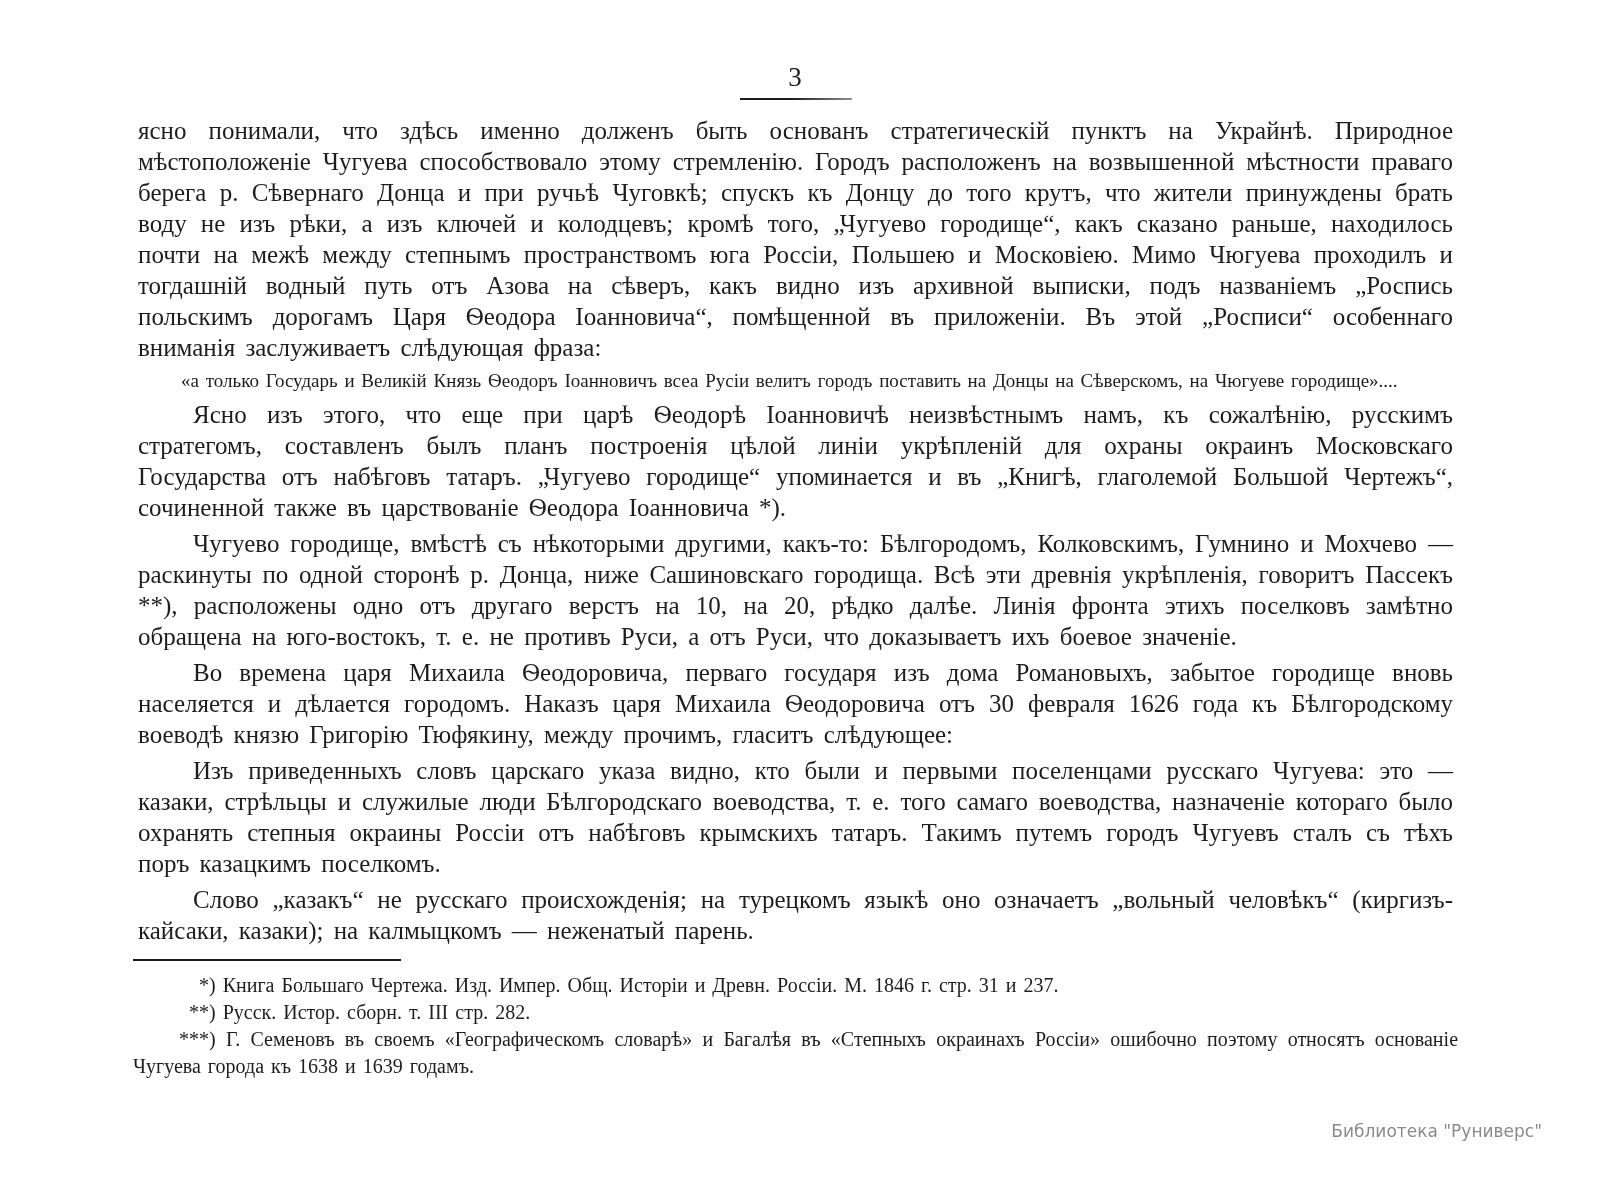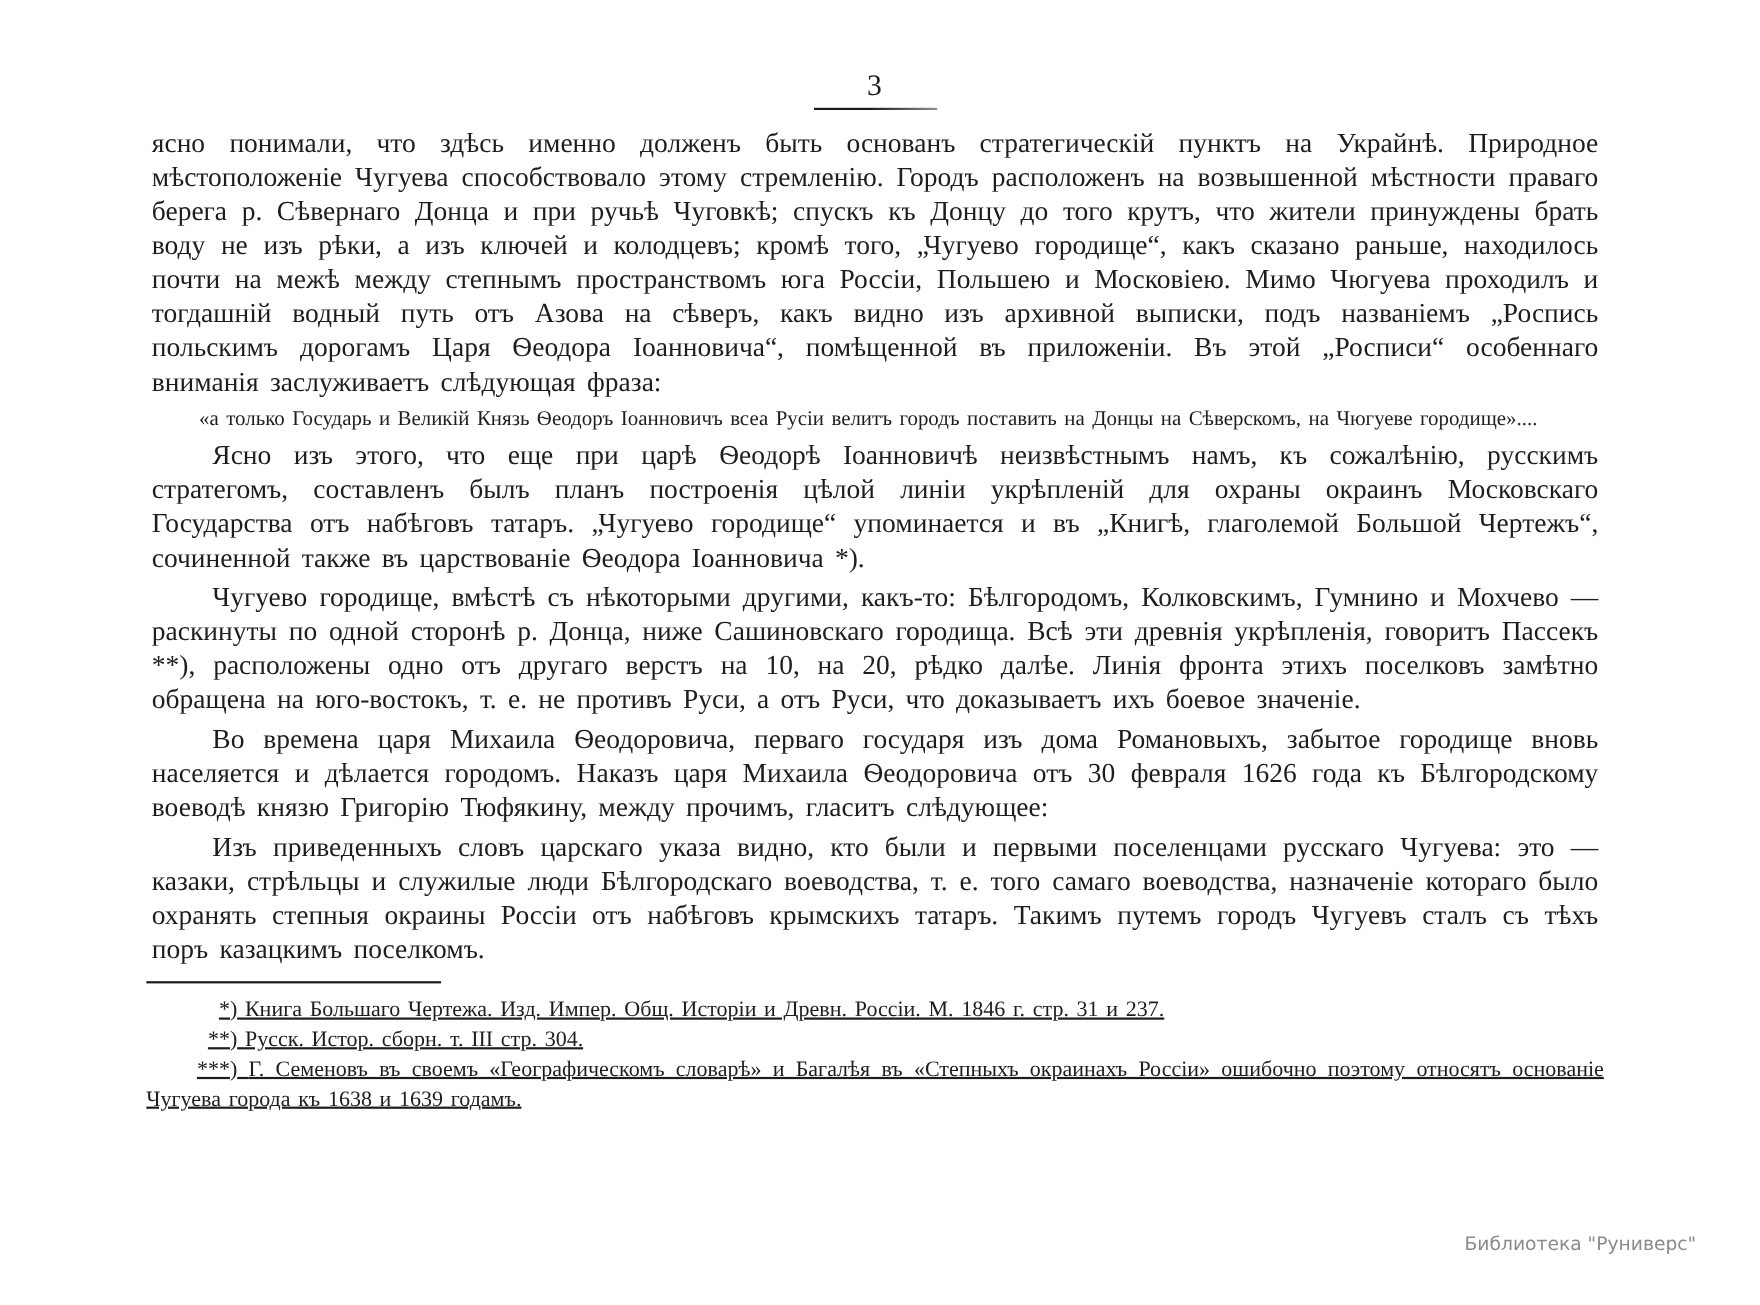--- a/index.html
+++ b/index.html
@@ -62,21 +62,20 @@
     height: 2px;
     background: #1b1b1b;
     margin: 13px 0 11px 0;
   }
   p.footnote {
     margin: 0;
     font-size: 20px;
     line-height: 27px;
     text-align: justify;
     word-spacing: 2px;
-    text-decoration: underline;
   }
   p.fn1 { text-indent: 66px; }
   p.fn2 { text-indent: 56px; }
   p.fn3 { text-indent: 46px; }
   .watermark {
     position: absolute;
     top: 1121px;
     right: 58px;
     font-family: "DejaVu Sans", "Liberation Sans", sans-serif;
     font-size: 17px;
@@ -94,23 +93,24 @@
     <div class="page-number-rule"></div>
   </header>
 
   <main class="text-column">
     <p class="body">ясно понимали, что здѣсь именно долженъ быть основанъ стратегическій пунктъ на Украйнѣ. Природное мѣстоположеніе Чугуева способствовало этому стремленію. Городъ расположенъ на возвышенной мѣстности праваго берега р. Сѣвернаго Донца и при ручьѣ Чуговкѣ; спускъ къ Донцу до того крутъ, что жители принуждены брать воду не изъ рѣки, а изъ ключей и колодцевъ; кромѣ того, „Чугуево городище“, какъ сказано раньше, находилось почти на межѣ между степнымъ пространствомъ юга Россіи, Польшею и Московіею. Мимо Чюгуева проходилъ и тогдашній водный путь отъ Азова на сѣверъ, какъ видно изъ архивной выписки, подъ названіемъ „Роспись польскимъ дорогамъ Царя Ѳеодора Іоанновича“, помѣщенной въ приложеніи. Въ этой „Росписи“ особеннаго вниманія заслуживаетъ слѣдующая фраза:</p>
     <p class="quote">«а только Государь и Великій Князь Ѳеодоръ Іоанновичъ всеа Русіи велитъ городъ поставить на Донцы на Сѣверскомъ, на Чюгуеве городище»....</p>
     <p class="body indent">Ясно изъ этого, что еще при царѣ Ѳеодорѣ Іоанновичѣ неизвѣстнымъ намъ, къ сожалѣнію, русскимъ стратегомъ, составленъ былъ планъ построенія цѣлой линіи укрѣпленій для охраны окраинъ Московскаго Государства отъ набѣговъ татаръ. „Чугуево городище“ упоминается и въ „Книгѣ, глаголемой Большой Чертежъ“, сочиненной также въ царствованіе Ѳеодора Іоанновича *).</p>
     <p class="body indent">Чугуево городище, вмѣстѣ съ нѣкоторыми другими, какъ-то: Бѣлгородомъ, Колковскимъ, Гумнино и Мохчево — раскинуты по одной сторонѣ р. Донца, ниже Сашиновскаго городища. Всѣ эти древнія укрѣпленія, говоритъ Пассекъ **), расположены одно отъ другаго верстъ на 10, на 20, рѣдко далѣе. Линія фронта этихъ поселковъ замѣтно обращена на юго-востокъ, т. е. не противъ Руси, а отъ Руси, что доказываетъ ихъ боевое значеніе.</p>
     <p class="body indent">Во времена царя Михаила Ѳеодоровича, перваго государя изъ дома Романовыхъ, забытое городище вновь населяется и дѣлается городомъ. Наказъ царя Михаила Ѳеодоровича отъ 30 февраля 1626 года къ Бѣлгородскому воеводѣ князю Григорію Тюфякину, между прочимъ, гласитъ слѣдующее:</p>
     <p class="body indent">Изъ приведенныхъ словъ царскаго указа видно, кто были и первыми поселенцами русскаго Чугуева: это — казаки, стрѣльцы и служилые люди Бѣлгородскаго воеводства, т. е. того самаго воеводства, назначеніе котораго было охранять степныя окраины Россіи отъ набѣговъ крымскихъ татаръ. Такимъ путемъ городъ Чугуевъ сталъ съ тѣхъ поръ казацкимъ поселкомъ.</p>
+    <p class="body indent">Слово „казакъ“ не русскаго происхожденія; на турецкомъ языкѣ оно означаетъ „вольный человѣкъ“ (киргизъ-кайсаки, казаки); на калмыцкомъ — неженатый парень.</p>
 
     <div class="footnote-rule"></div>
 
     <p class="footnote fn1"><span>*)</span> <span>Книга Большаго Чертежа. Изд. Импер. Общ. Исторіи и Древн. Россіи. М. 1846 г. стр. 31 и 237.</span></p>
-    <p class="footnote fn2"><span>**)</span> <span>Русск. Истор. сборн. т. III стр. 304.</span></p>
+    <p class="footnote fn2"><span>**)</span> <span>Русск. Истор. сборн. т. III стр. 282.</span></p>
     <p class="footnote fn3"><span>***)</span> <span>Г. Семеновъ въ своемъ «Географическомъ словарѣ» и Багалѣя въ «Степныхъ окраинахъ Россіи» ошибочно поэтому относятъ основаніе Чугуева города къ 1638 и 1639 годамъ.</span></p>
   </main>
 
   <div class="watermark">Библиотека "Руниверс"</div>
 
 </div>
 
 </body></html>

